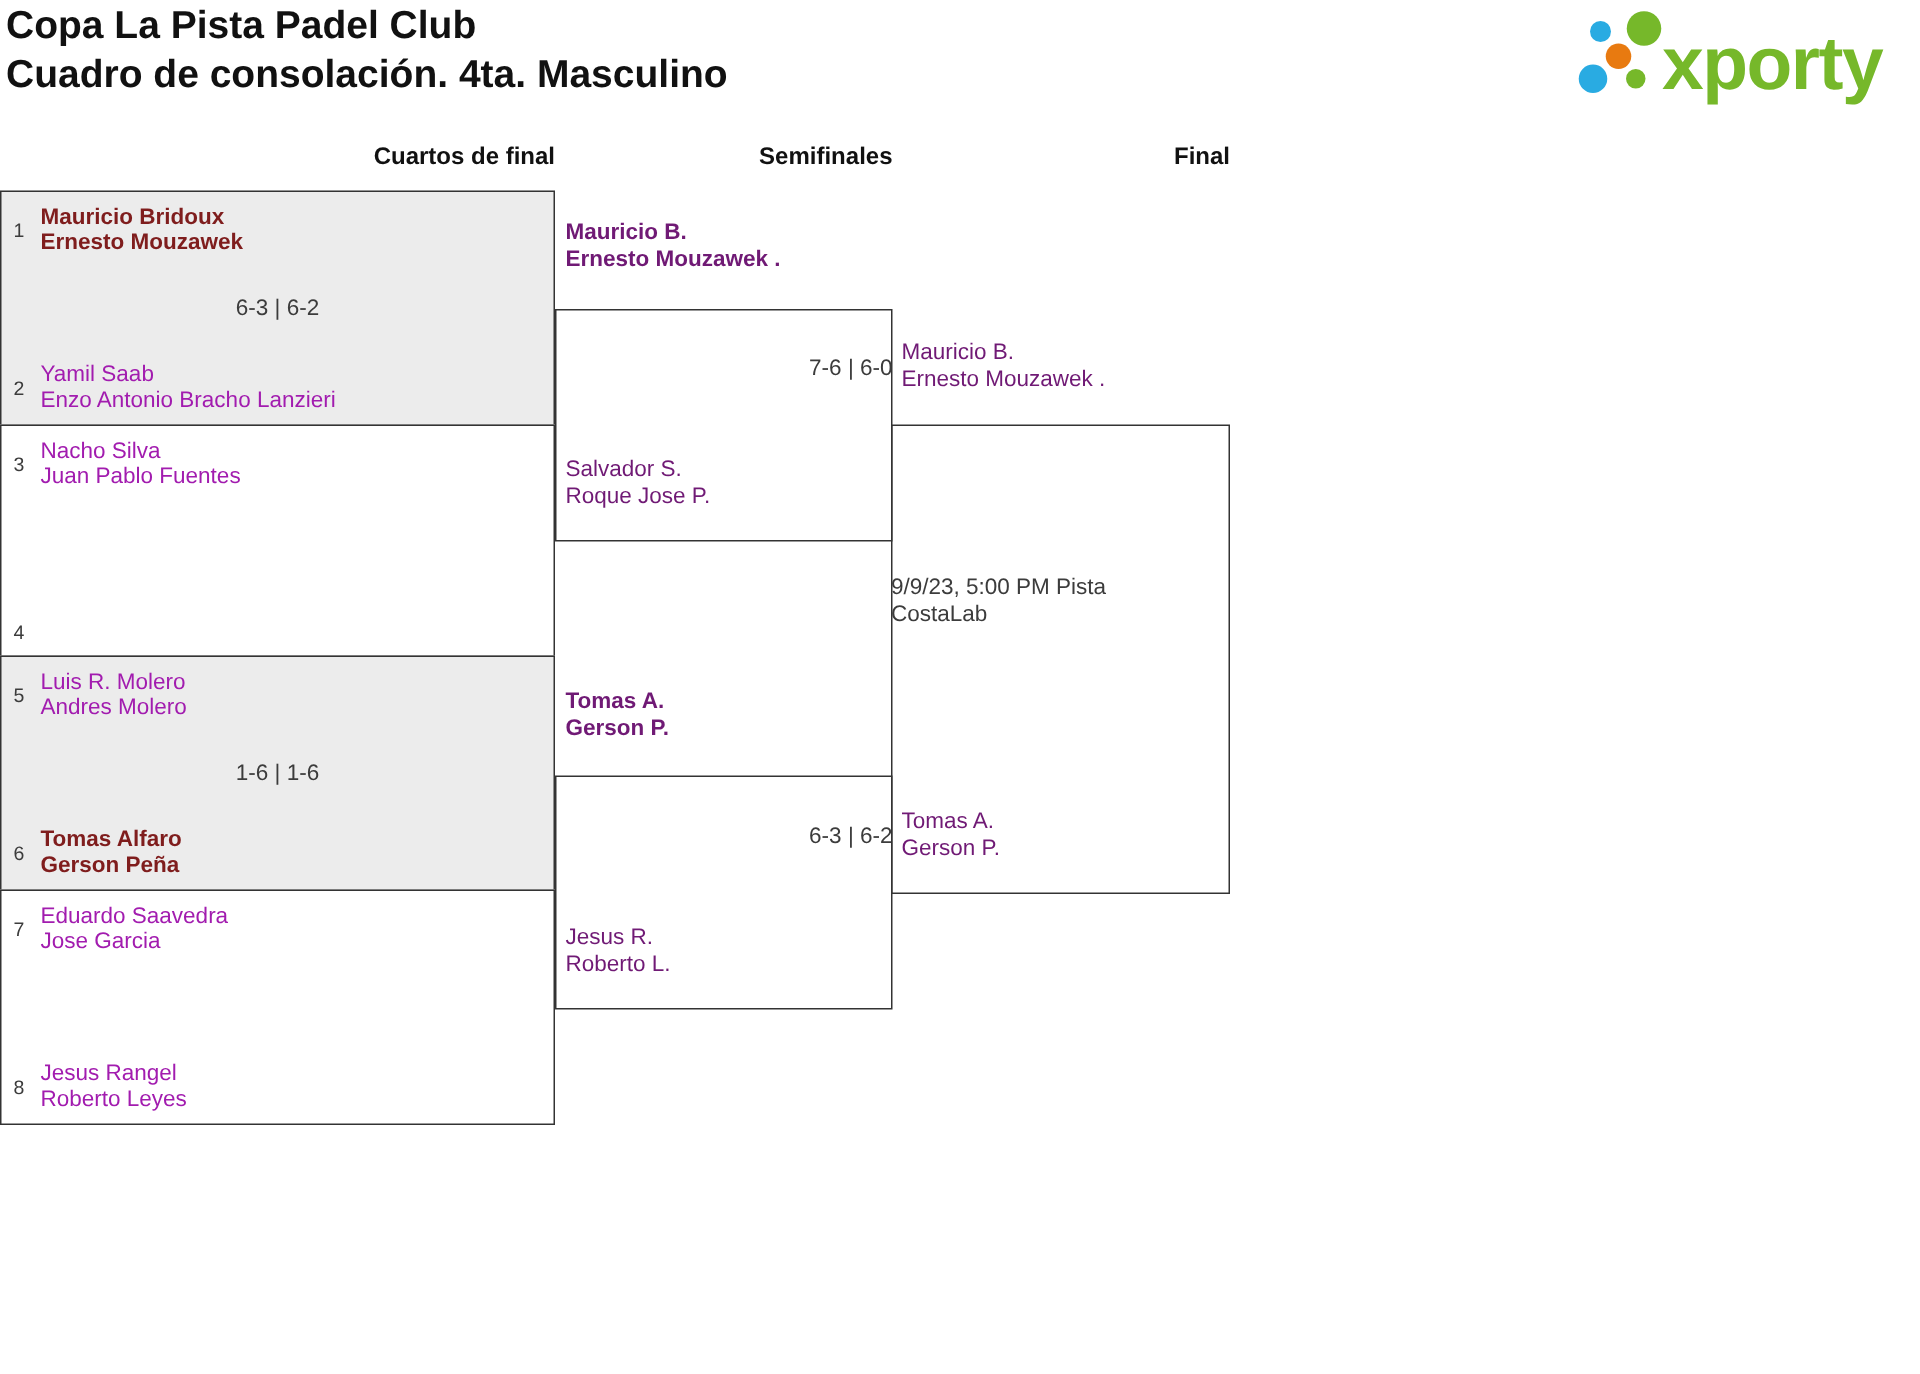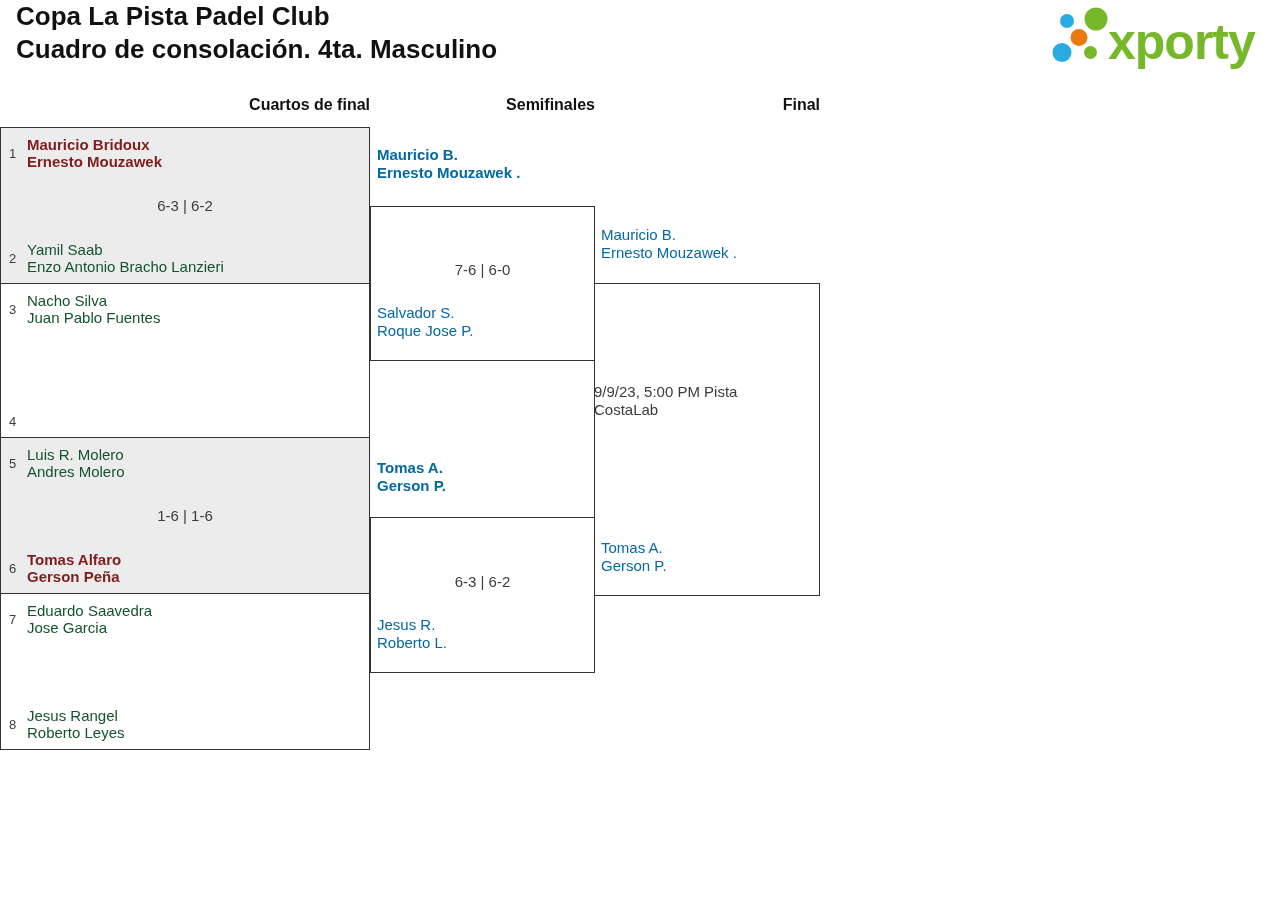--- a/index.html
+++ b/index.html
@@ -3,21 +3,21 @@
 <meta charset="utf-8">
 <style>
   * { margin:0; padding:0; box-sizing:border-box; }
   html,body { background:#fff; }
   .canvas {
     position:relative; width:1280px; height:916px; background:#ffffff;
     font-family:"Liberation Sans", sans-serif; color:#111; overflow:hidden;
   }
 
   
-  .title { position:absolute; left:16px; top:0px; font-size:26px; line-height:33px; font-weight:600; color:#111; letter-spacing:0; }
+  .title { position:absolute; left:4px; top:0px; font-size:26px; line-height:33px; font-weight:600; color:#111; letter-spacing:0; }
   .logo { position:absolute; left:1048px; top:4px; width:226px; height:70px; }
 
   
   .round-header { position:absolute; top:96px; text-align:right; font-size:16px; font-weight:600; color:#111; }
   .rh-0 { left:0px;   width:370px; }
   .rh-1 { left:370px; width:225px; }
   .rh-2 { left:595px; width:225px; }
 
   
   .match-box { position:absolute; border:1px solid #333; }
@@ -26,29 +26,29 @@
   .qf-1 { top:283px; height:155px; background:#ffffff; }
   .qf-2 { top:437px; height:157px; background:#ececec; }
   .qf-3 { top:593px; height:157px; background:#ffffff; }
 
   .sf-0 { left:370px; top:206px; width:225px; height:155px; background:transparent; }
   .sf-1 { left:370px; top:517px; width:225px; height:156px; background:transparent; }
   .final-box { left:594px; top:283px; width:226px; height:313px; background:transparent; }
 
   .team-row { display:flex; align-items:center; }
   .seed { width:18px; margin-left:8px; font-size:13px; color:#3c3c3c; flex:0 0 auto; }
-  .names { font-size:15px; line-height:17px; color:#14532d; }
+  .names { font-size:15px; line-height:17px; color:#a21caf; }
   .names span { display:block; }
   .winner { color:#7f1d1d; font-weight:700; }
   .score { width:100%; text-align:center; font-size:15px; color:#3c3c3c; }
 
   
-  .float-label { position:absolute; font-size:15px; line-height:18px; color:#0369a1; }
+  .float-label { position:absolute; font-size:15px; line-height:18px; color:#701a75; }
   .float-label span { display:block; }
-  .float-score { position:absolute; text-align:center; font-size:15px; color:#3c3c3c;margin-top:24px; }
+  .float-score { position:absolute; text-align:right; font-size:15px; color:#3c3c3c; }
   .lbl-sf0-top { left:377px; top:146px; }
   .sc-sf0      { left:370px; top:237px; width:225px; }
   .lbl-sf0-bot { left:377px; top:304px; }
   .lbl-sf1-top { left:377px; top:459px; }
   .sc-sf1      { left:370px; top:549px; width:225px; }
   .lbl-sf1-bot { left:377px; top:616px; }
   .lbl-f-top   { left:601px; top:226px; }
   .sched       { left:594px; top:383px; width:226px; text-align:left; font-size:15px; line-height:18px; color:#3c3c3c; position:absolute; }
   .lbl-f-bot   { left:601px; top:539px; }
 </style>

